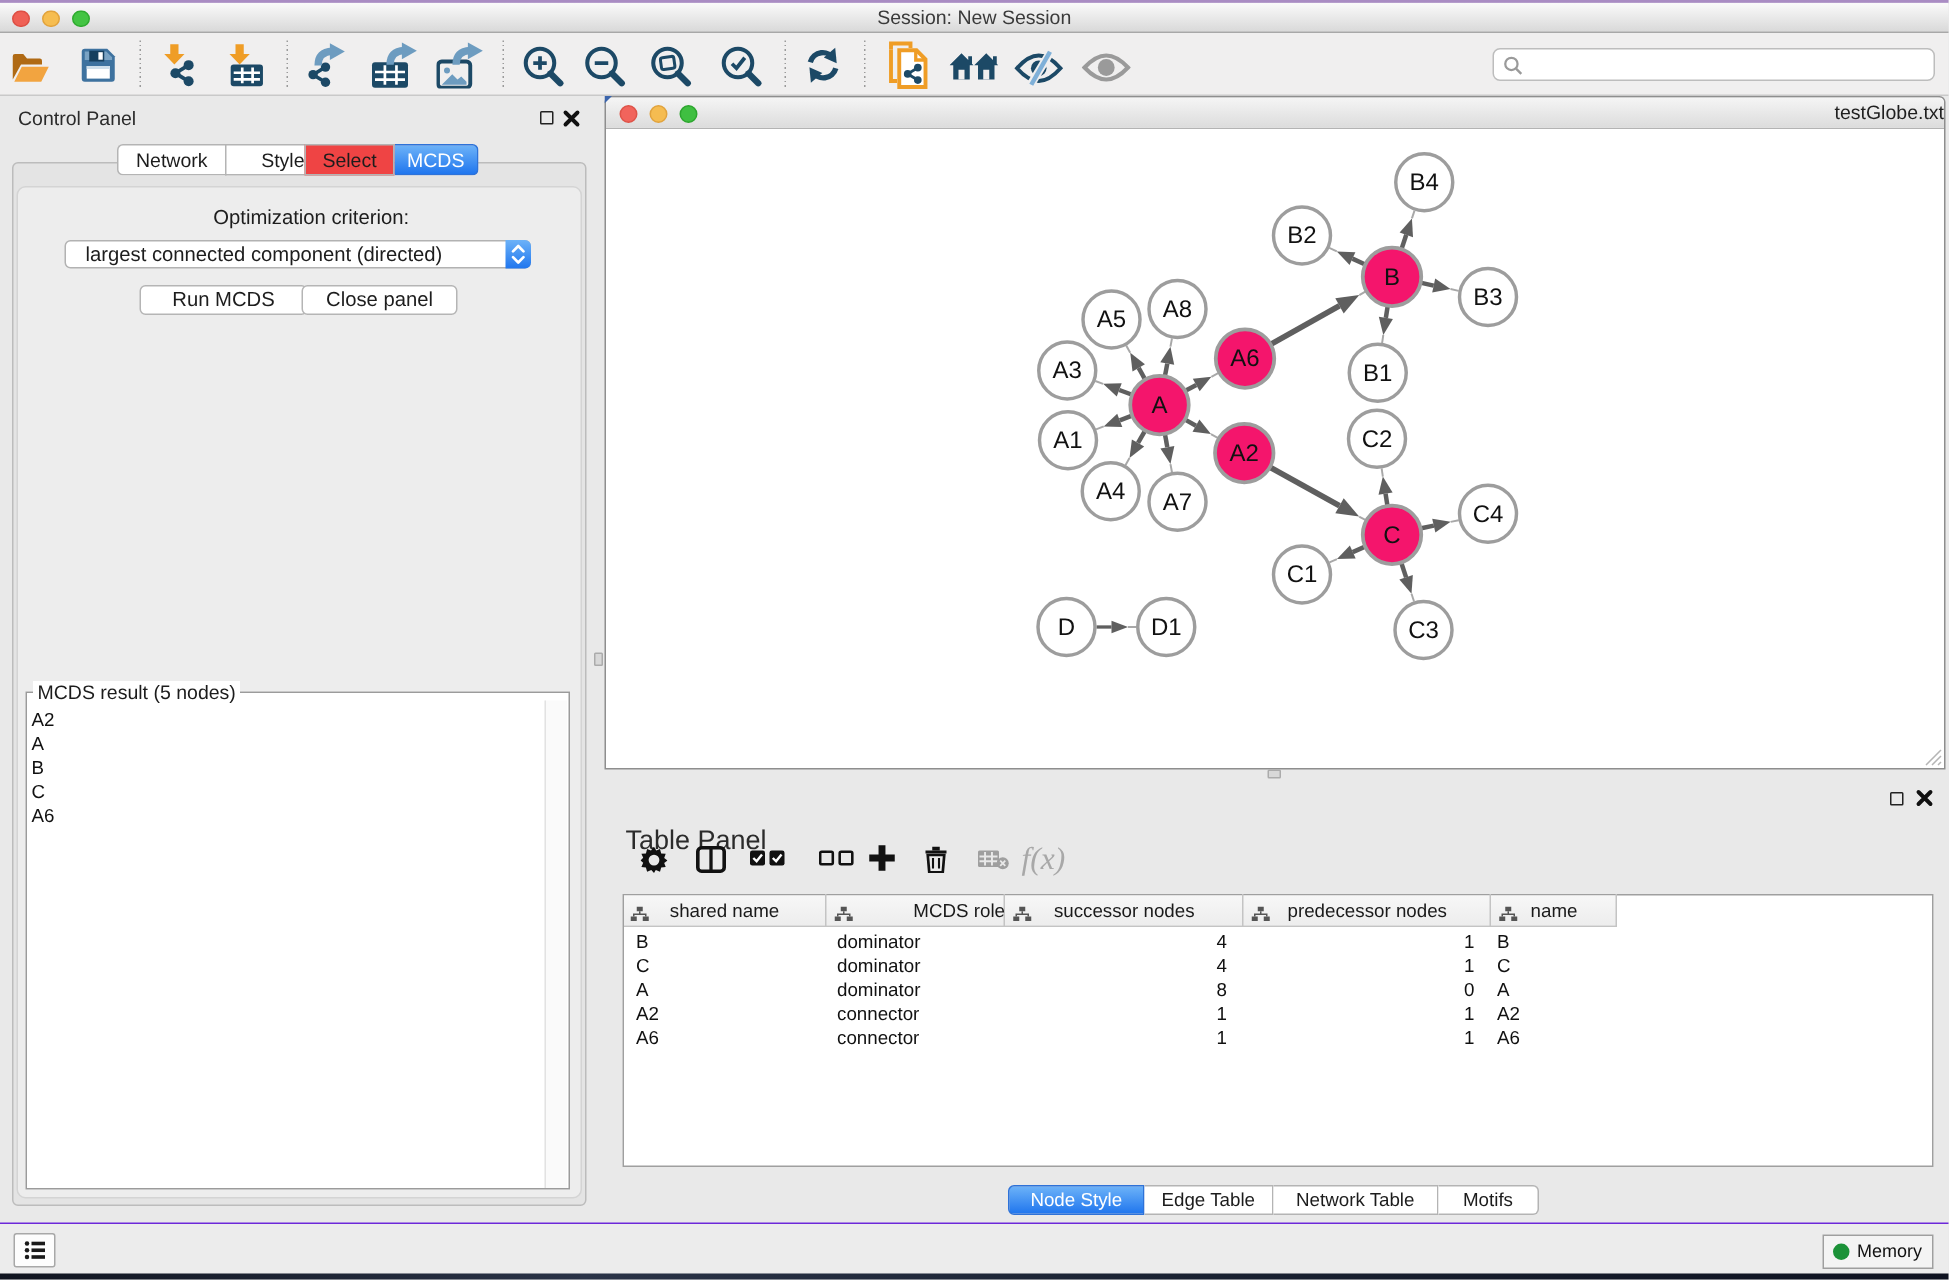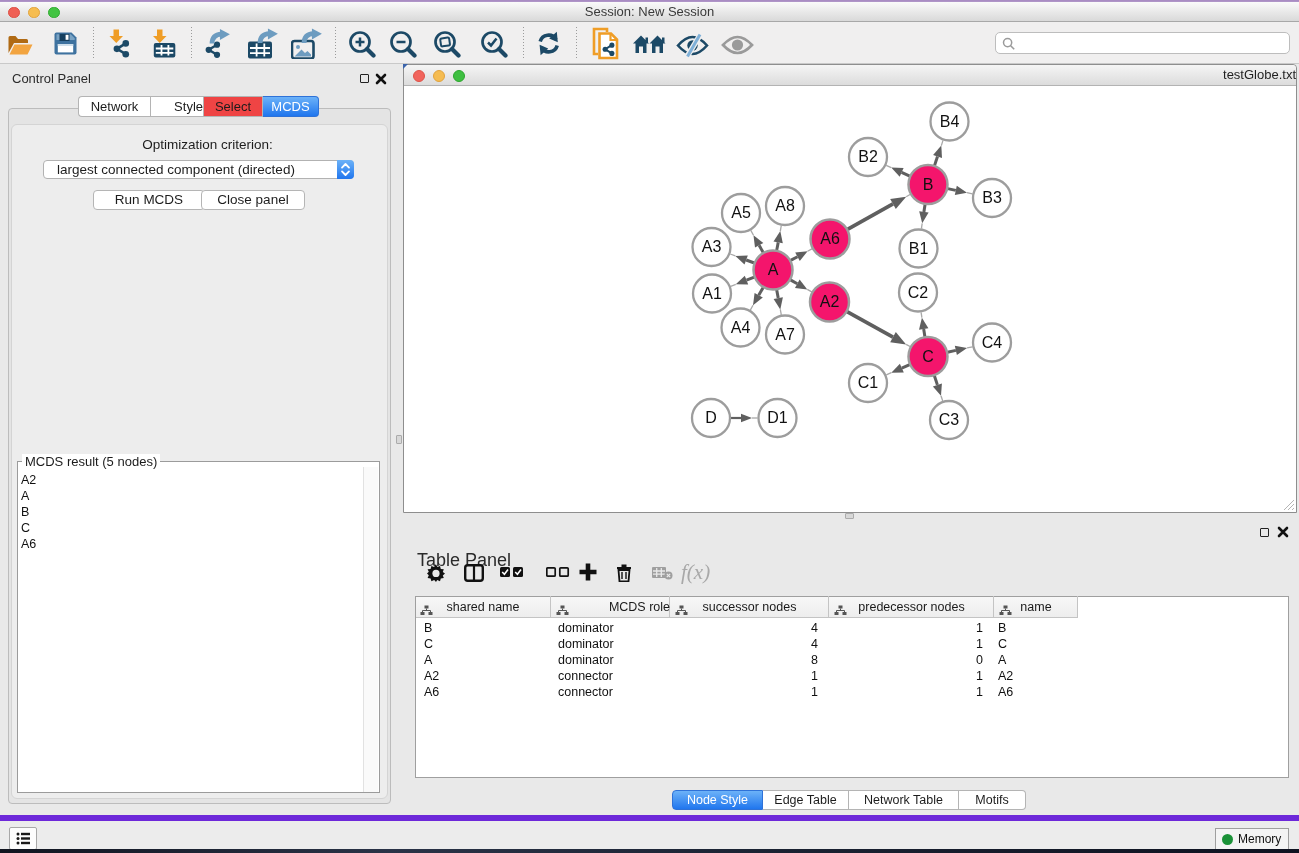--- a/index.html
+++ b/index.html
@@ -425,21 +425,21 @@
     <span class="abs" style="left:583px;">A6</span>
     </div>
   <div class="abs" style="left:267px;top:271px;height:20px;display:flex;font-size:12.5px;">
     <div style="width:91px;background:linear-gradient(#6cb2f8,#2076ee);border:1px solid #2e72d8;border-radius:4px 0 0 4px;text-align:center;line-height:18px;color:#fff;">Node Style</div>
     <div style="width:86px;background:#fff;border:1px solid #b4b4b4;border-left:none;text-align:center;line-height:18px;color:#1c1c1c;">Edge Table</div>
     <div style="width:110px;background:#fff;border:1px solid #b4b4b4;border-left:none;text-align:center;line-height:18px;color:#1c1c1c;">Network Table</div>
     <div style="width:67px;background:#fff;border:1px solid #b4b4b4;border-left:none;border-radius:0 4px 4px 0;text-align:center;line-height:18px;color:#1c1c1c;">Motifs</div>
   </div>
 </div>
 
-<div class="abs" style="left:0;top:815px;width:1299px;height:34px;background:#ececec;border-top:6px solid #6d28d9;">
+<div class="abs" style="left:0;top:815px;width:1299px;height:34px;background:#ececec;border-top:1px solid #6d28d9;">
   <div class="abs" style="left:9px;top:6px;width:28px;height:23px;background:#fdfdfd;border:1px solid #a8a8a8;border-radius:2px;">
     <svg width="26" height="21" viewBox="0 0 26 21">
       <circle cx="8" cy="6" r="1.5" fill="#1a1a1a"></circle>
         <rect x="11" y="4.8" width="9" height="2.4" fill="#1a1a1a"></rect>
       <circle cx="8" cy="10.5" r="1.5" fill="#1a1a1a"></circle>
         <rect x="11" y="9.3" width="9" height="2.4" fill="#1a1a1a"></rect>
       <circle cx="8" cy="15" r="1.5" fill="#1a1a1a"></circle>
         <rect x="11" y="13.8" width="9" height="2.4" fill="#1a1a1a"></rect>
     </svg>
   </div>

